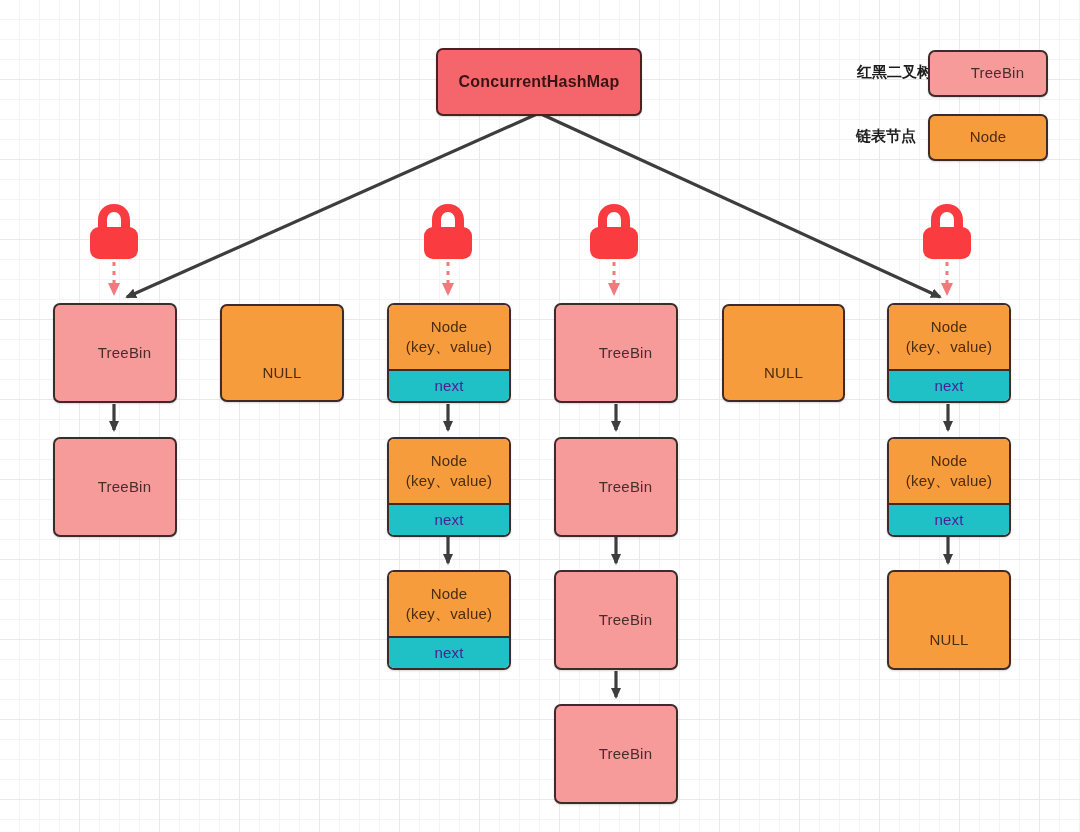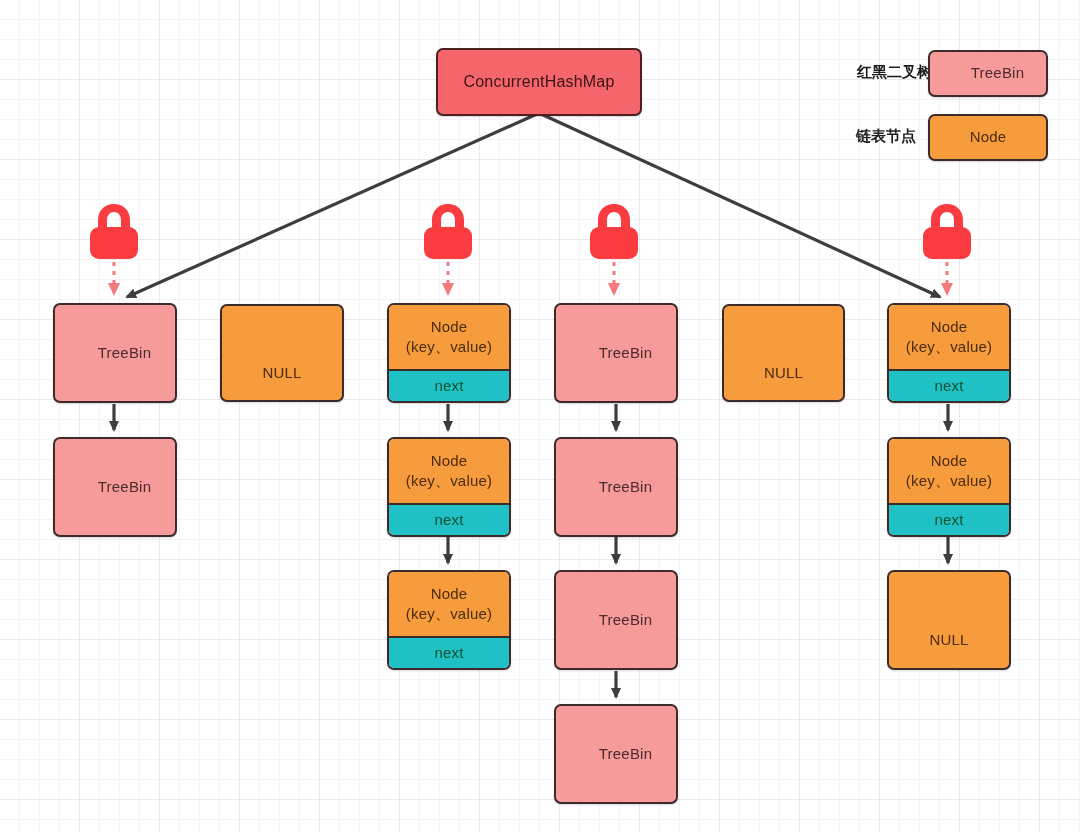--- a/index.html
+++ b/index.html
@@ -93,21 +93,21 @@
   }
   .linknode .ln-next {
     flex: 0 0 30px;
     background: #1fc0c6;
     border-top: 2px solid #3d2b2b;
     display: flex;
     align-items: center;
     justify-content: center;
   }
   .linknode .ln-next .box-label {
-    color: #14532d;
+    color: #4c1d95;
   }
 
   .root-box {
     position: absolute;
     box-sizing: border-box;
     background: #f4666c;
     border: 2px solid #4a2020;
     border-radius: 7px;
     display: flex;
     align-items: center;
@@ -208,21 +208,21 @@
     </g>
 
     <g>
       <path d="M948,404 L948,430" stroke="#3d3d3d" stroke-width="3.2" fill="none" marker-end="url(#arrowDark)"></path>
     </g>
     <g>
       <path d="M948,537 L948,563" stroke="#3d3d3d" stroke-width="3.2" fill="none" marker-end="url(#arrowDark)"></path>
     </g>
   </svg>
 
-  <div class="root-box" style="left:436px; top:48px; width:206px; height:68px;">
+  <div class="root-box" style="left:436px; top:48px; width:206px; height:68px;font-weight:bold;">
     <span class="box-label">ConcurrentHashMap</span>
   </div>
 
   <div class="legend-label" style="left:812px; top:63px; width:150px;">红黑二叉树节点</div>
   <div class="legend-box treebin" style="left:928px; top:50px; width:120px; height:47px;">
     <span class="box-label">TreeBin</span>
   </div>
 
   <div class="legend-label" style="left:766px; top:127px; width:150px;">链表节点</div>
   <div class="legend-box nodebox" style="left:928px; top:114px; width:120px; height:47px;">

